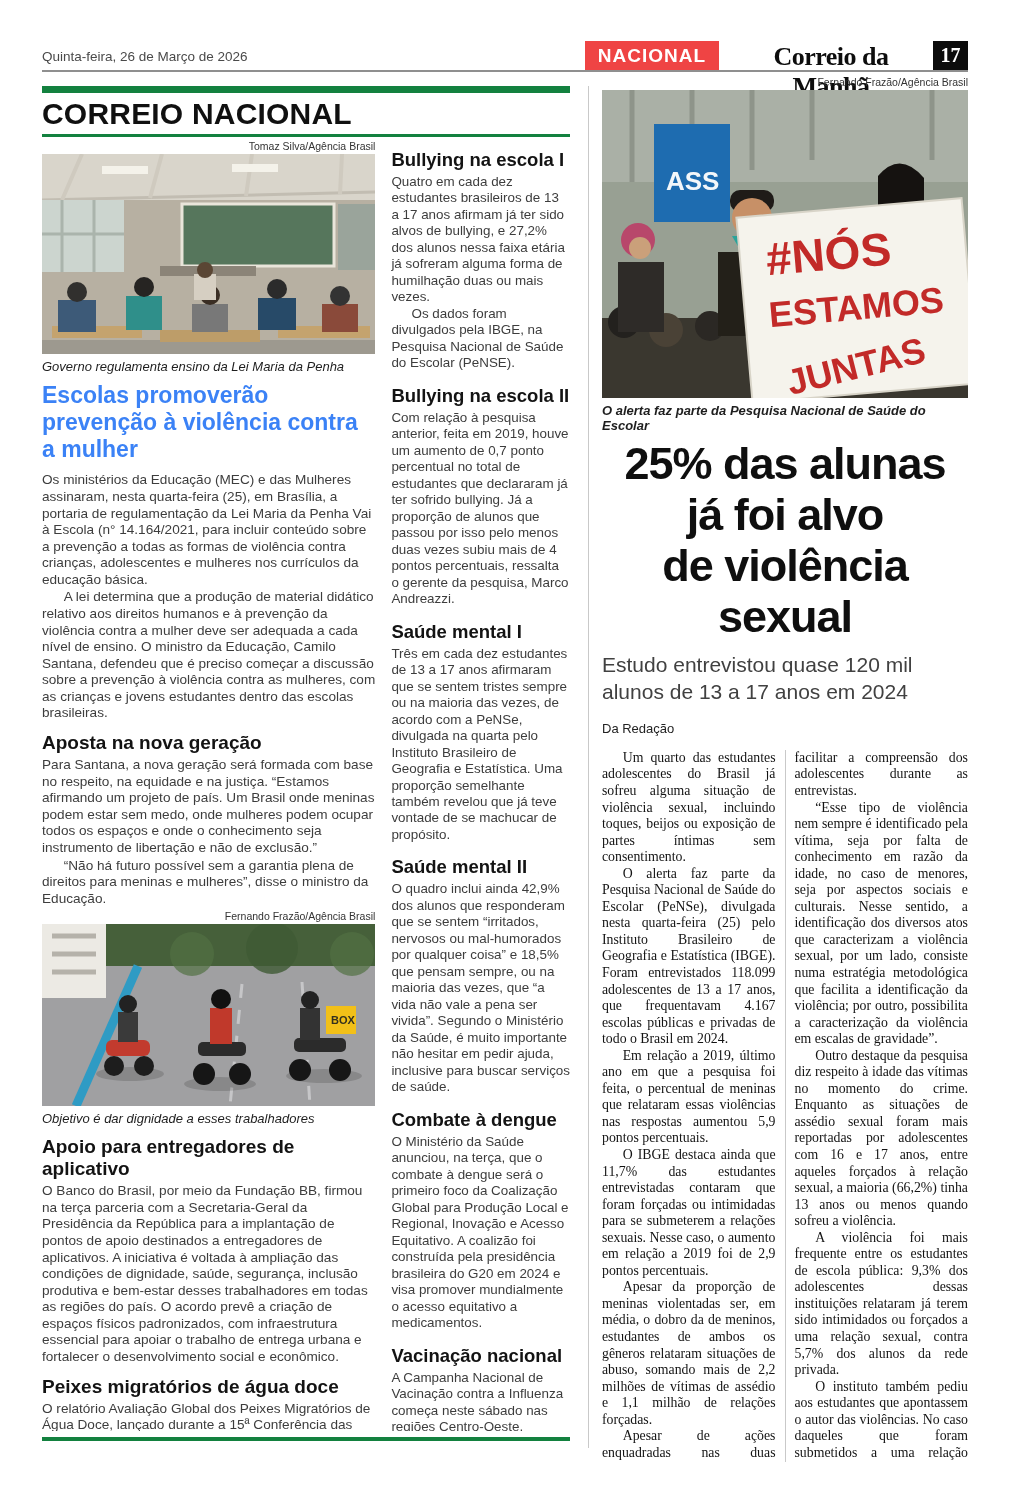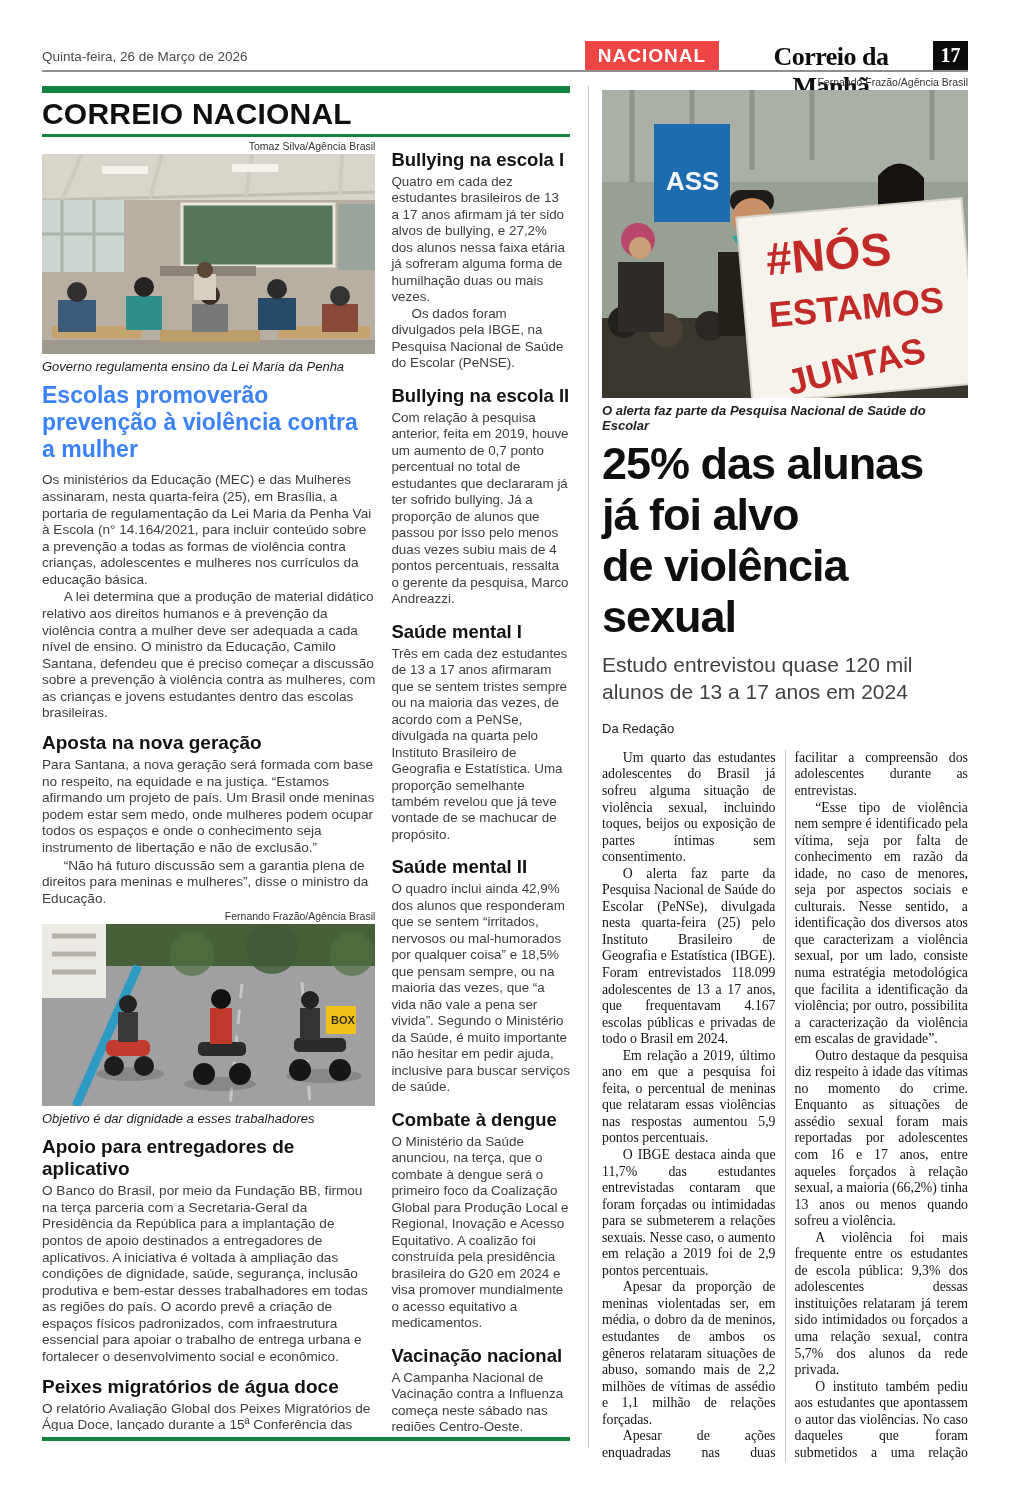--- a/index.html
+++ b/index.html
@@ -46,21 +46,21 @@
   .brief p{font-size:13.4px;line-height:1.23;color:var(--body);margin:0;}
   .brief [data-bind-list] p + p{text-indent:1.5em;}
 
   
   .divider-v{position:absolute;left:588px;top:86px;width:1px;height:1362px;background:var(--rule);}
 
   
   .main-art{position:absolute;left:602px;top:90px;width:366px;}
   .main-caption{font-style:italic;font-size:13px;color:#1e1e1e;font-weight:700;margin:5px 0 6px;}
   .main-headline{margin:4px 0 10px;}
-  .main-headline p{margin:0;font-size:45px;font-weight:700;line-height:1.13;letter-spacing:-1px;color:#0f0f0f;}
+  .main-headline p{margin:0;font-size:45px;font-weight:700;line-height:1.13;letter-spacing:-1px;color:#0f0f0f;text-align:center;}
   .deck{font-size:21px;line-height:1.25;color:#414141;margin:3px 0 16px;}
   .byline{font-size:13px;color:#222;margin:6px 0 14px;}
   .serif-cols{display:flex;gap:9px;}
   .col-rule{width:1px;background:var(--rule);align-self:stretch;}
   .scol{width:176px;height:712px;overflow:hidden;font-family:"Liberation Serif",serif;}
   .scol p{font-size:13.8px;line-height:1.2;text-align:justify;color:#131313;margin:0;text-indent:1.5em;}
   .scol.first-flush p:first-child{text-indent:0;}
 
   svg{display:block;}
 </style>
@@ -118,21 +118,21 @@
 
       <h1 class="art-headline" data-bind="left_section.article.headline">Escolas promoverão prevenção à violência contra a mulher</h1>
       <div class="art-body" data-bind-list="left_section.article.paragraphs">
           <p>Os ministérios da Educação (MEC) e das Mulheres assinaram, nesta quarta-feira (25), em Brasília, a portaria de regulamentação da Lei Maria da Penha Vai à Escola (n° 14.164/2021, para incluir conteúdo sobre a prevenção a todas as formas de violência contra crianças, adolescentes e mulheres nos currículos da educação básica.</p>
           <p>A lei determina que a produção de material didático relativo aos direitos humanos e à prevenção da violência contra a mulher deve ser adequada a cada nível de ensino. O ministro da Educação, Camilo Santana, defendeu que é preciso começar a discussão sobre a prevenção à violência contra as mulheres, com as crianças e jovens estudantes dentro das escolas brasileiras.</p>
         </div>
 
       <h2 class="subhead" data-bind="left_section.article.sub1_title">Aposta na nova geração</h2>
       <div class="art-body" data-bind-list="left_section.article.sub1_paragraphs">
           <p>Para Santana, a nova geração será formada com base no respeito, na equidade e na justiça. “Estamos afirmando um projeto de país. Um Brasil onde meninas podem estar sem medo, onde mulheres podem ocupar todos os espaços e onde o conhecimento seja instrumento de libertação e não de exclusão.”</p>
-          <p>“Não há futuro discussão sem a garantia plena de direitos para meninas e mulheres”, disse o ministro da Educação.</p>
+          <p>“Não há futuro possível sem a garantia plena de direitos para meninas e mulheres”, disse o ministro da Educação.</p>
         </div>
 
       <div class="credit" data-bind="left_section.article.photo2_credit">Fernando Frazão/Agência Brasil</div>
 
       <svg width="336" height="182" viewBox="0 0 336 182" role="img">
         <rect width="336" height="182" fill="#a0a0a2"></rect>
         <rect width="336" height="42" fill="#46603a"></rect>
         <circle cx="150" cy="30" r="22" fill="#517043" opacity="0.7"></circle>
         <circle cx="230" cy="24" r="26" fill="#3f5a34" opacity="0.8"></circle>
         <circle cx="310" cy="30" r="22" fill="#517043" opacity="0.7"></circle>

